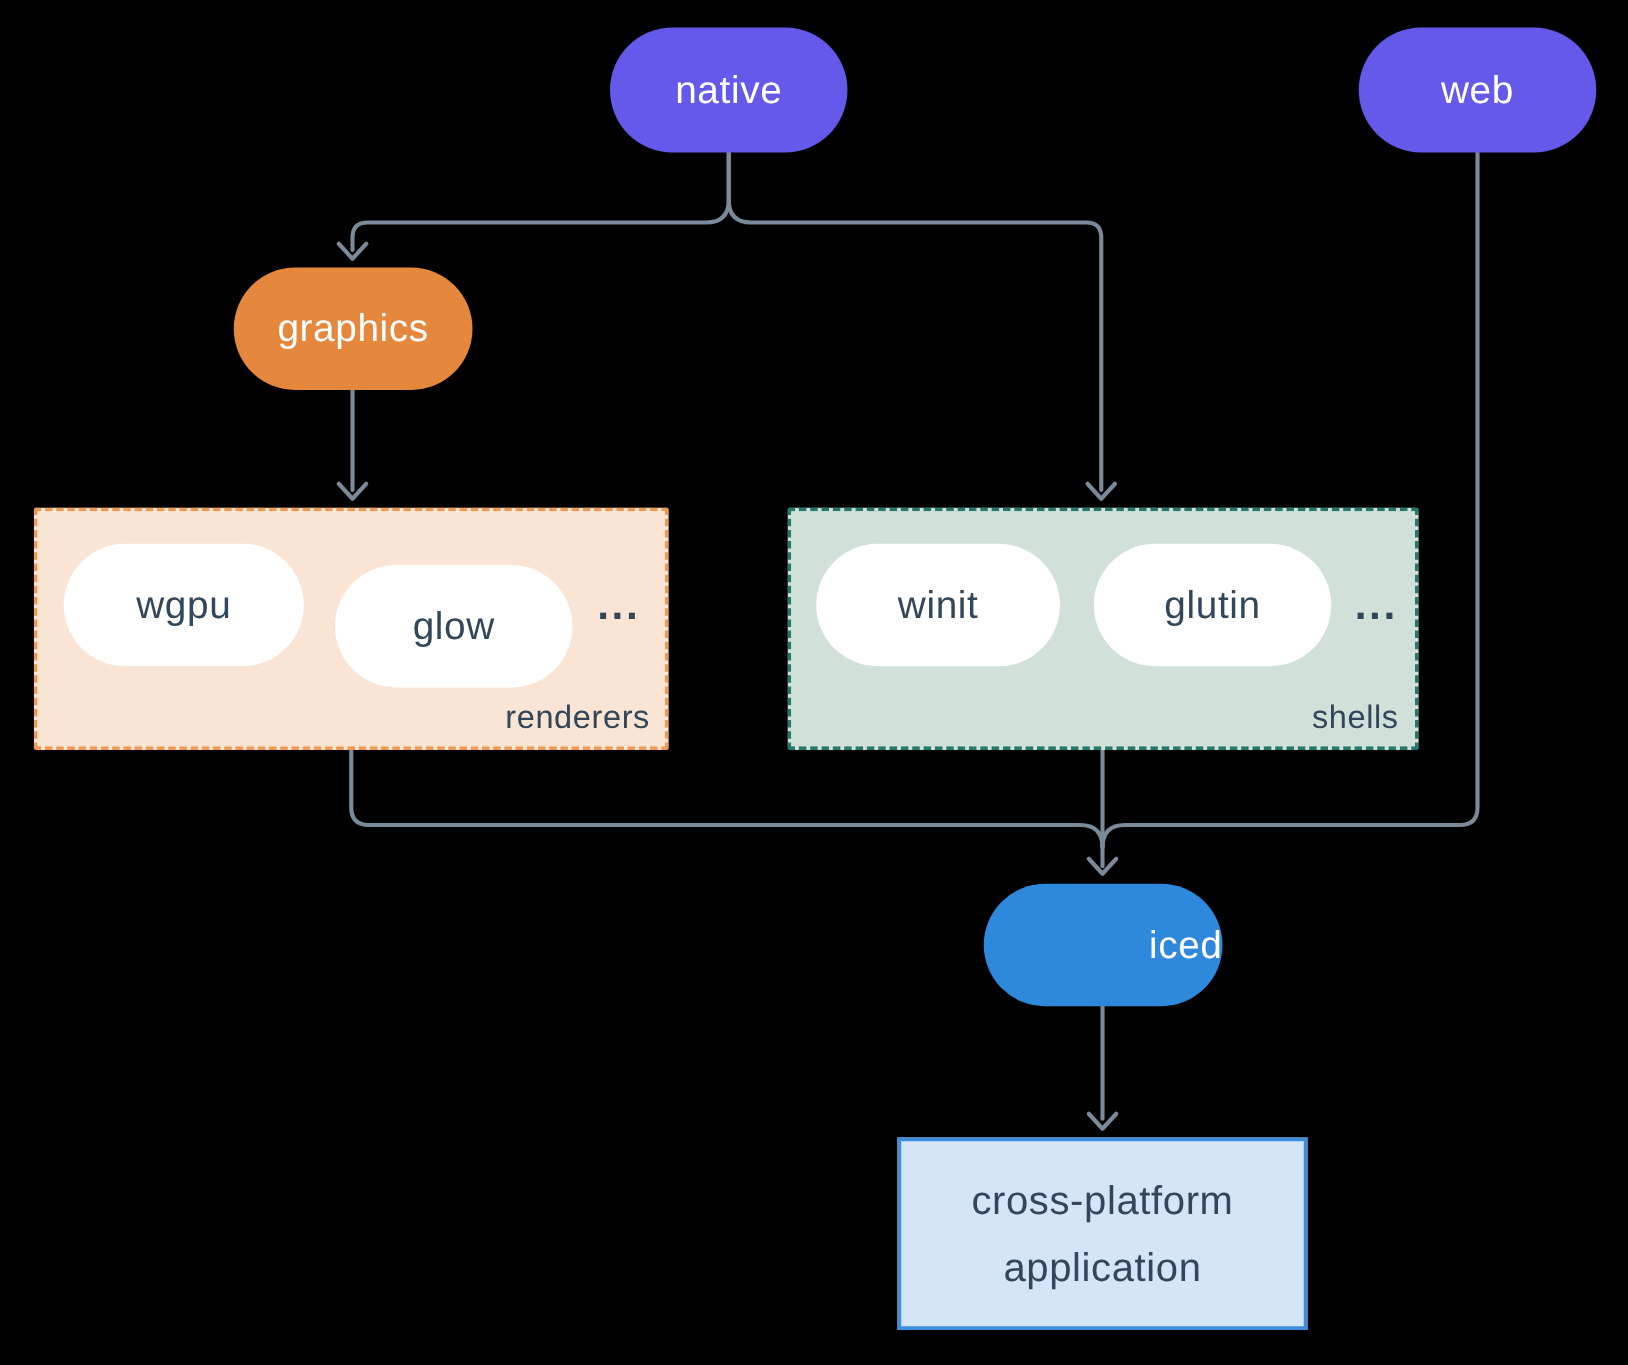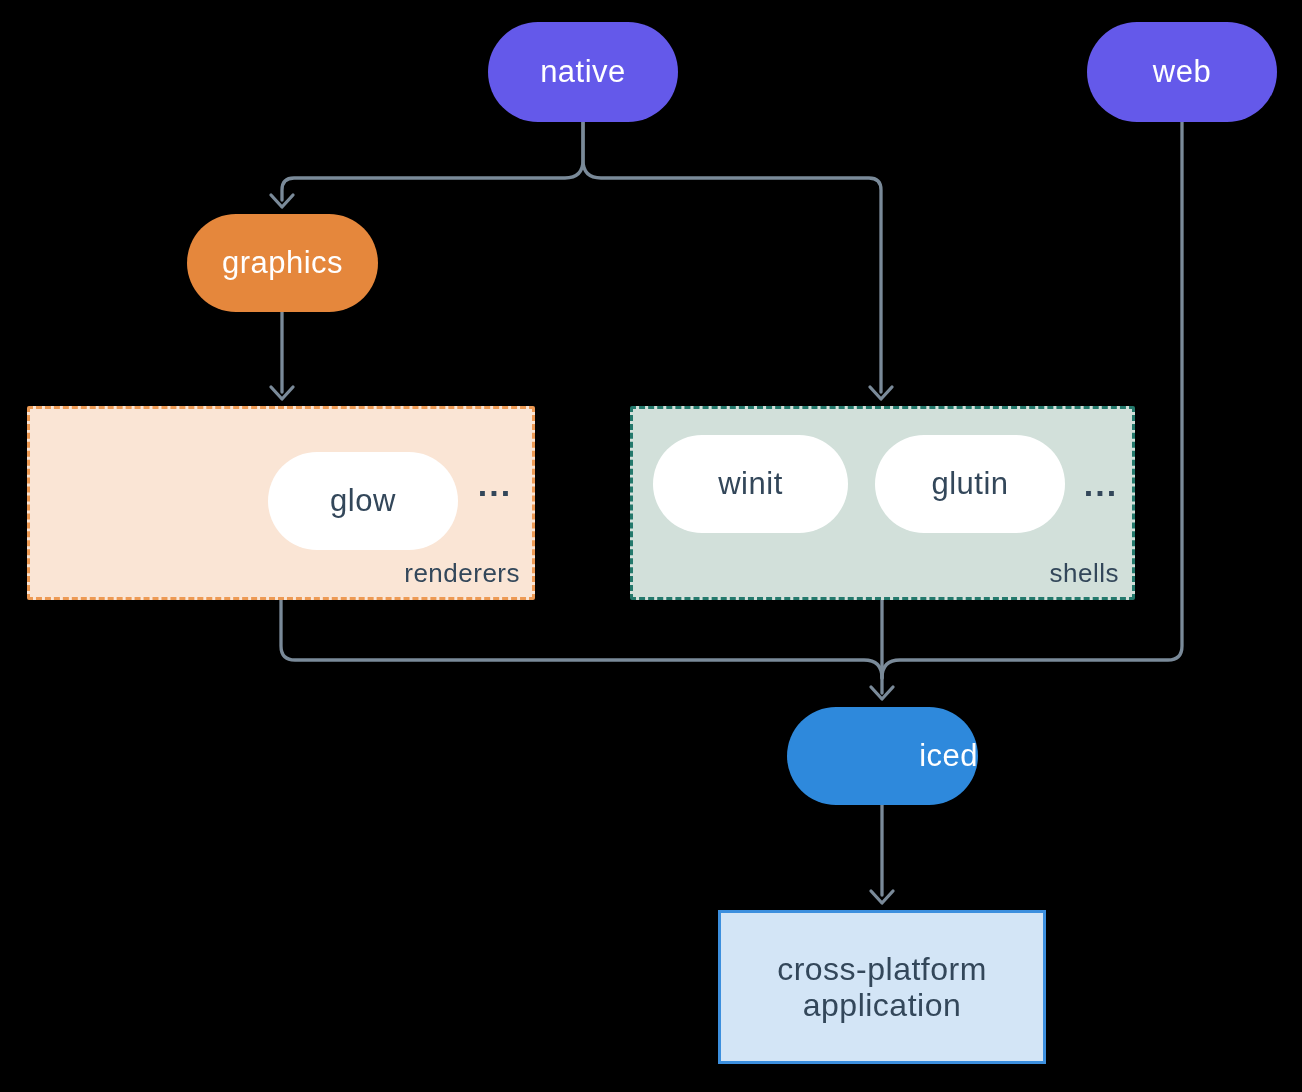--- a/index.html
+++ b/index.html
@@ -42,21 +42,21 @@
     position:absolute;color:var(--dark-text);font-size:26px;letter-spacing:.5px;
   }
   .ellipsis{
     position:absolute;color:var(--dark-text);font-size:34px;font-weight:bold;
     text-align:center;letter-spacing:2px;
   }
   .app-box{
     position:absolute;left:718px;top:910px;width:328px;height:154px;box-sizing:border-box;
     background:var(--app-bg);border:3px solid var(--app-border);
     display:flex;align-items:center;justify-content:center;text-align:center;
-    color:var(--dark-text);font-size:32px;line-height:36px;letter-spacing:.5px;
+    color:var(--dark-text);font-size:32px;line-height:54px;letter-spacing:.5px;
     padding:0 26px;
   }
   
   .n-native{left:488px;top:22px;width:190px;height:100px;}
   .n-web{left:1087px;top:22px;width:190px;height:100px;}
   .n-graphics{left:187px;top:214px;width:191px;height:98px;}
   .n-iced{left:787px;top:707px;width:191px;height:98px;}
   .g-renderers{left:27px;top:406px;width:508px;height:194px;}
   .g-shells{left:630px;top:406px;width:505px;height:194px;}
   .p-wgpu{left:21px;top:26px;width:192px;height:98px;}
@@ -101,20 +101,23 @@
 
   <div class="pill purple n-web">
     <span>web</span>
   </div>
 
   <div class="pill orange n-graphics">
     <span>graphics</span>
   </div>
 
   <div class="group renderers g-renderers">
+    <div class="pill white p-wgpu">
+      <span>wgpu</span>
+    </div>
     <div class="pill white p-glow">
       <span>glow</span>
     </div>
     <div class="ellipsis e-renderers">...</div>
     <div class="group-label l-renderers">renderers</div>
   </div>
 
   <div class="group shells g-shells">
     <div class="pill white p-winit">
       <span>winit</span>

